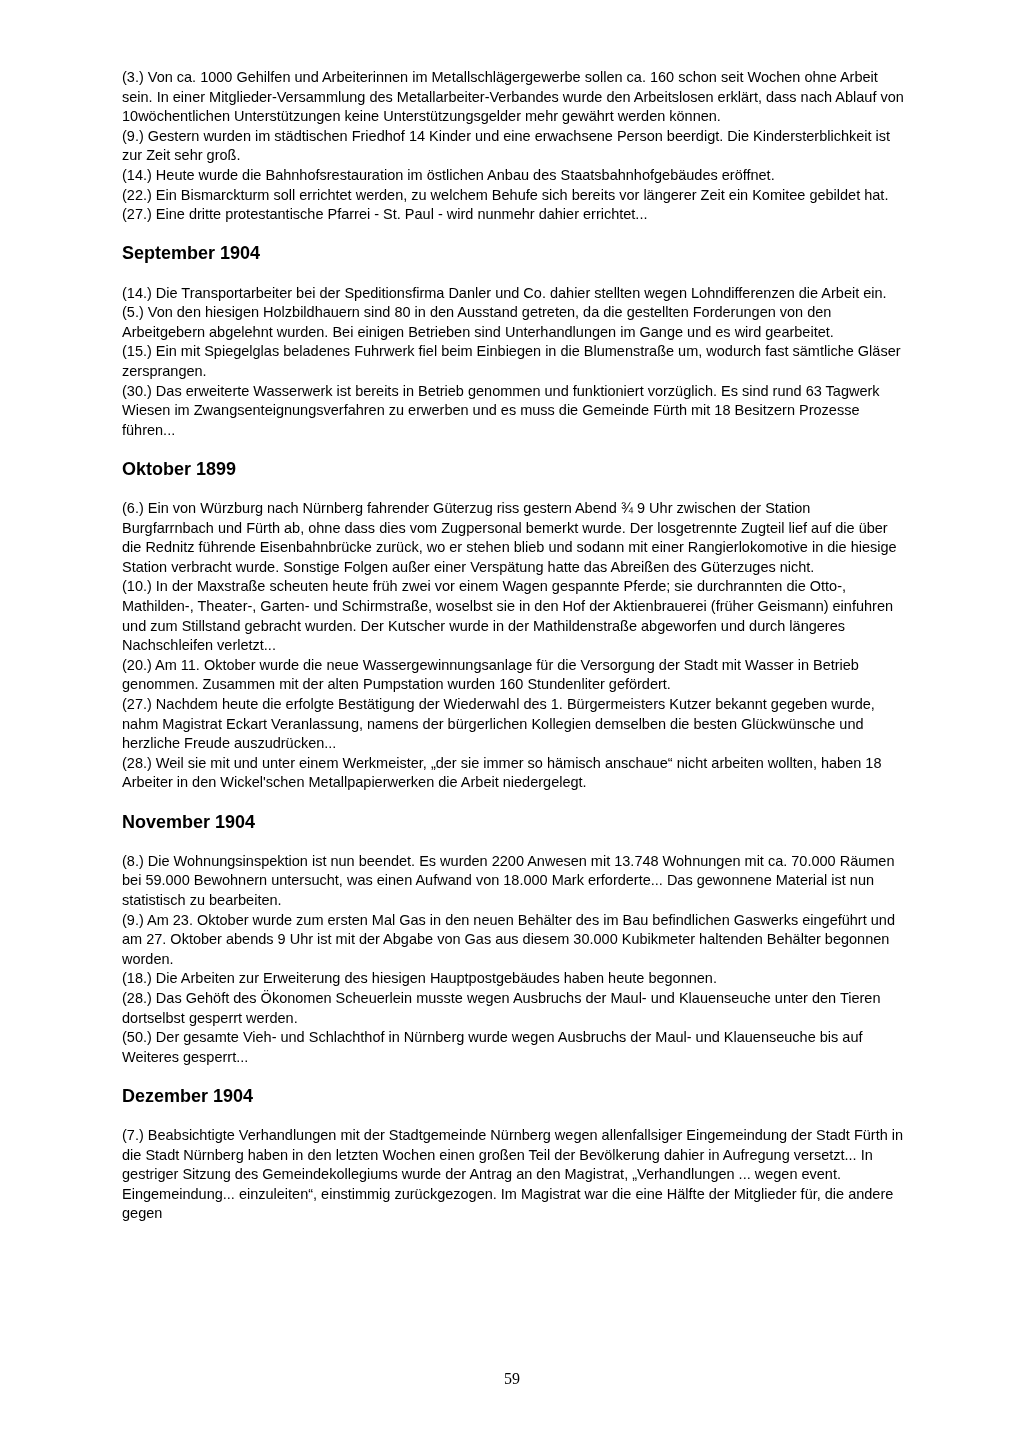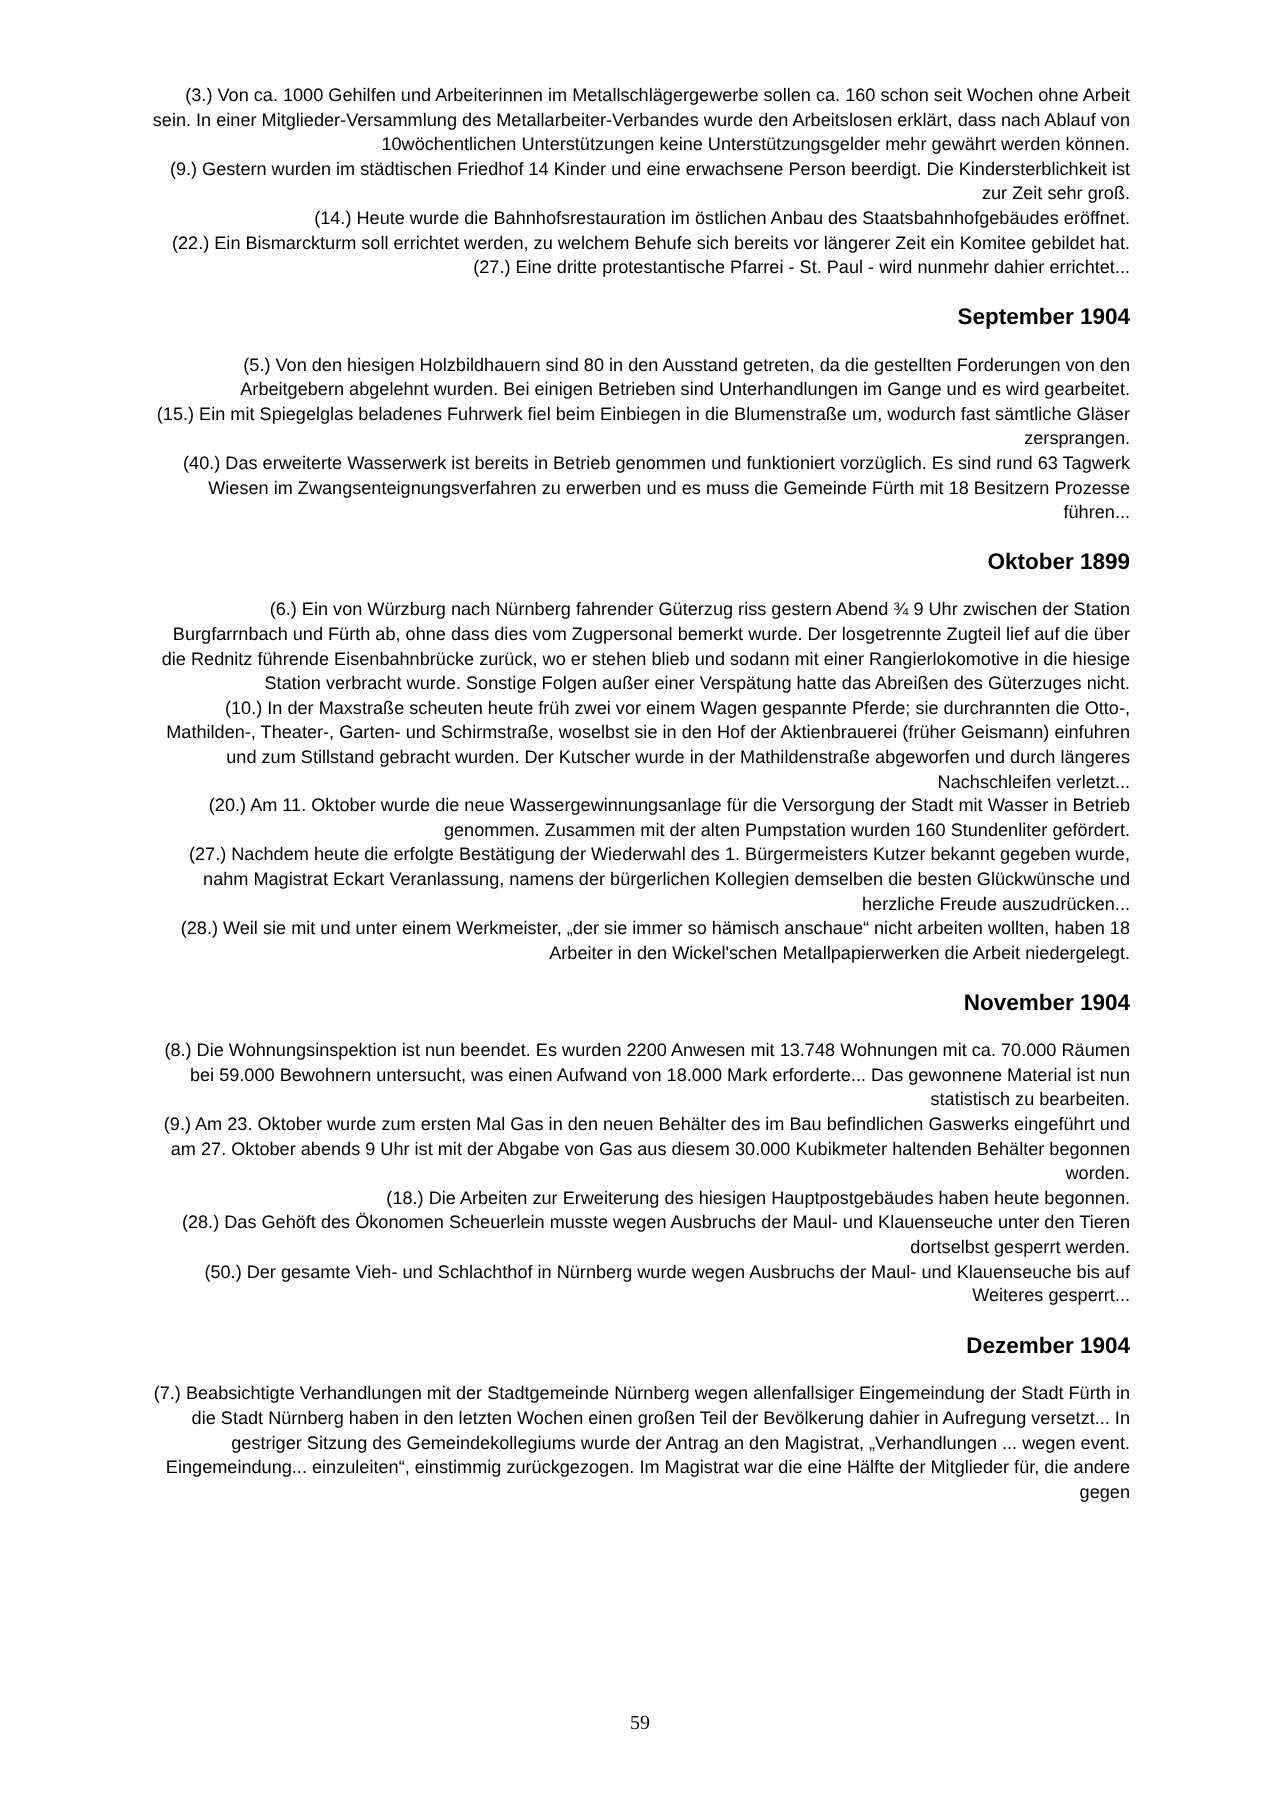--- a/index.html
+++ b/index.html
@@ -12,21 +12,21 @@
     position: relative;
     overflow: hidden;
   }
   .content {
     position: absolute;
     top: 68px;
     left: 122px;
     width: 782px;
     font-size: 14.5px;
     line-height: 19.6px;
-    text-align: right;
+    text-align: left;
   }
   .entry { margin: 0; }
   .month-heading {
     font-size: 18px;
     line-height: 19.6px;
     font-weight: bold;
     margin: 19.6px 0;
   }
   .page-number {
     position: absolute;
@@ -48,23 +48,24 @@
     <section>
       <p class="entry">(3.) Von ca. 1000 Gehilfen und Arbeiterinnen im Metallschlägergewerbe sollen ca. 160 schon seit Wochen ohne Arbeit sein. In einer Mitglieder-Versammlung des Metallarbeiter-Verbandes wurde den Arbeitslosen erklärt, dass nach Ablauf von 10wöchentlichen Unterstützungen keine Unterstützungsgelder mehr gewährt werden können.</p>
       <p class="entry">(9.) Gestern wurden im städtischen Friedhof 14 Kinder und eine erwachsene Person beerdigt. Die Kindersterblichkeit ist zur Zeit sehr groß.</p>
       <p class="entry">(14.) Heute wurde die Bahnhofsrestauration im östlichen Anbau des Staatsbahnhofgebäudes eröffnet.</p>
       <p class="entry">(22.) Ein Bismarckturm soll errichtet werden, zu welchem Behufe sich bereits vor längerer Zeit ein Komitee gebildet hat.</p>
       <p class="entry">(27.) Eine dritte protestantische Pfarrei - St. Paul - wird nunmehr dahier errichtet...</p>
     </section>
 
     <section>
       <h2 class="month-heading">September 1904</h2>
+      <p class="entry">(14.) Die Transportarbeiter bei der Speditionsfirma Danler und Co. dahier stellten wegen Lohndifferenzen die Arbeit ein.</p>
       <p class="entry">(5.) Von den hiesigen Holzbildhauern sind 80 in den Ausstand getreten, da die gestellten Forderungen von den Arbeitgebern abgelehnt wurden. Bei einigen Betrieben sind Unterhandlungen im Gange und es wird gearbeitet.</p>
       <p class="entry">(15.) Ein mit Spiegelglas beladenes Fuhrwerk fiel beim Einbiegen in die Blumenstraße um, wodurch fast sämtliche Gläser zersprangen.</p>
-      <p class="entry">(40.) Das erweiterte Wasserwerk ist bereits in Betrieb genommen und funktioniert vorzüglich. Es sind rund 63 Tagwerk Wiesen im Zwangsenteignungsverfahren zu erwerben und es muss die Gemeinde Fürth mit 18 Besitzern Prozesse führen...</p>
+      <p class="entry">(30.) Das erweiterte Wasserwerk ist bereits in Betrieb genommen und funktioniert vorzüglich. Es sind rund 63 Tagwerk Wiesen im Zwangsenteignungsverfahren zu erwerben und es muss die Gemeinde Fürth mit 18 Besitzern Prozesse führen...</p>
     </section>
 
     <section>
       <h2 class="month-heading">Oktober 1899</h2>
       <p class="entry">(6.) Ein von Würzburg nach Nürnberg fahrender Güterzug riss gestern Abend ¾ 9 Uhr zwischen der Station Burgfarrnbach und Fürth ab, ohne dass dies vom Zugpersonal bemerkt wurde. Der losgetrennte Zugteil lief auf die über die Rednitz führende Eisenbahnbrücke zurück, wo er stehen blieb und sodann mit einer Rangierlokomotive in die hiesige Station verbracht wurde. Sonstige Folgen außer einer Verspätung hatte das Abreißen des Güterzuges nicht.</p>
       <p class="entry">(10.) In der Maxstraße scheuten heute früh zwei vor einem Wagen gespannte Pferde; sie durchrannten die Otto-, Mathilden-, Theater-, Garten- und Schirmstraße, woselbst sie in den Hof der Aktienbrauerei (früher Geismann) einfuhren und zum Stillstand gebracht wurden. Der Kutscher wurde in der Mathildenstraße abgeworfen und durch längeres Nachschleifen verletzt...</p>
       <p class="entry">(20.) Am 11. Oktober wurde die neue Wassergewinnungsanlage für die Versorgung der Stadt mit Wasser in Betrieb genommen. Zusammen mit der alten Pumpstation wurden 160 Stundenliter gefördert.</p>
       <p class="entry">(27.) Nachdem heute die erfolgte Bestätigung der Wiederwahl des 1. Bürgermeisters Kutzer bekannt gegeben wurde, nahm Magistrat Eckart Veranlassung, namens der bürgerlichen Kollegien demselben die besten Glückwünsche und herzliche Freude auszudrücken...</p>
       <p class="entry">(28.) Weil sie mit und unter einem Werkmeister, „der sie immer so hämisch anschaue“ nicht arbeiten wollten, haben 18 Arbeiter in den Wickel'schen Metallpapierwerken die Arbeit niedergelegt.</p>
     </section>

